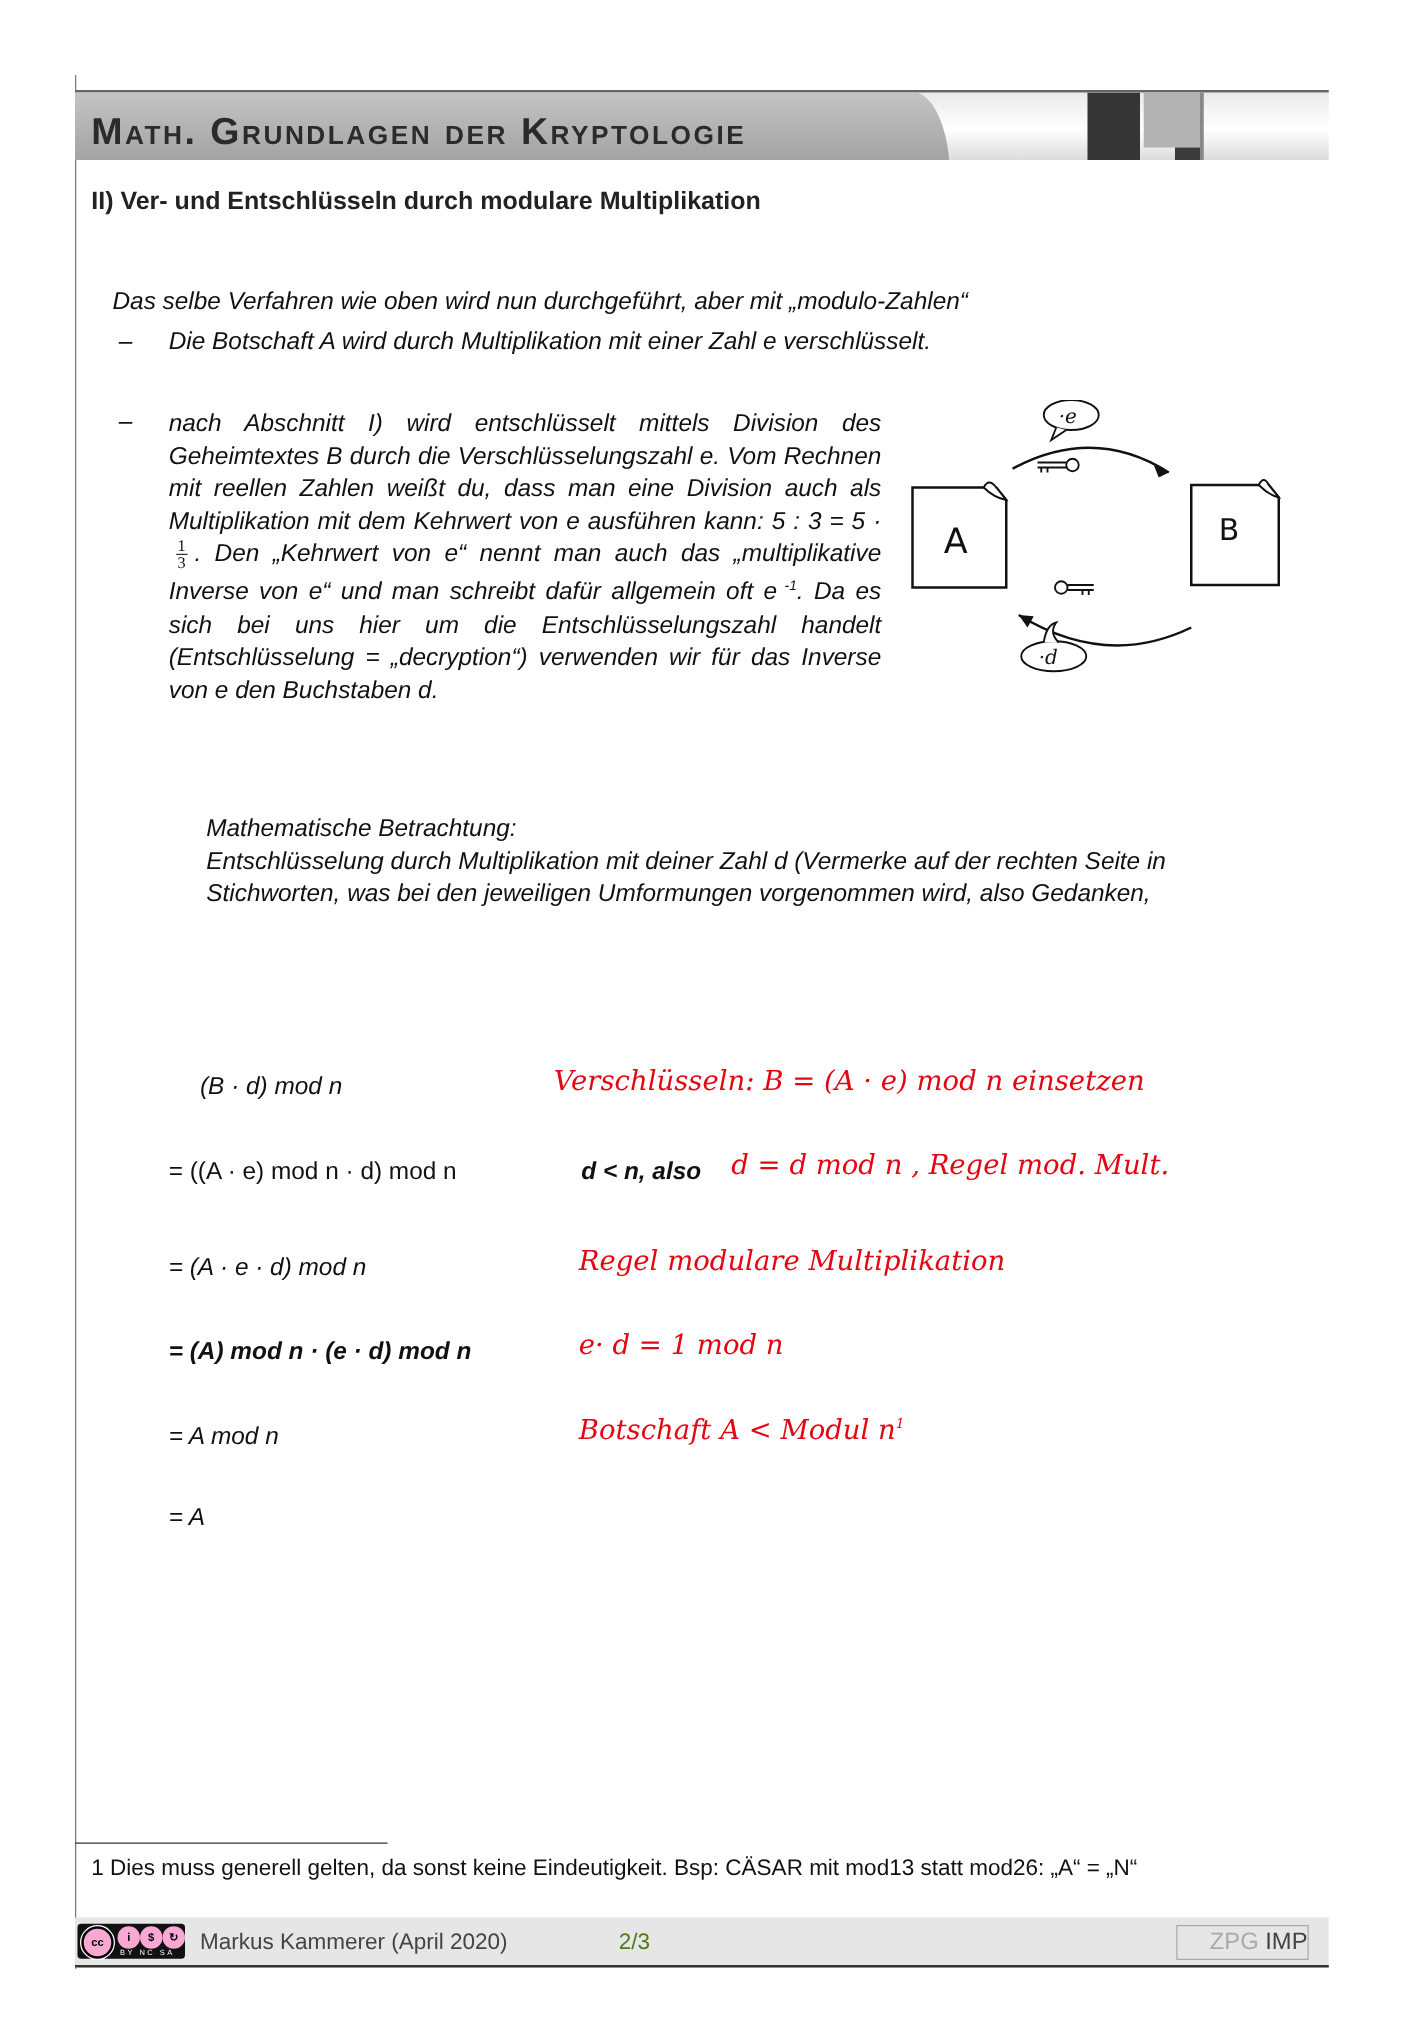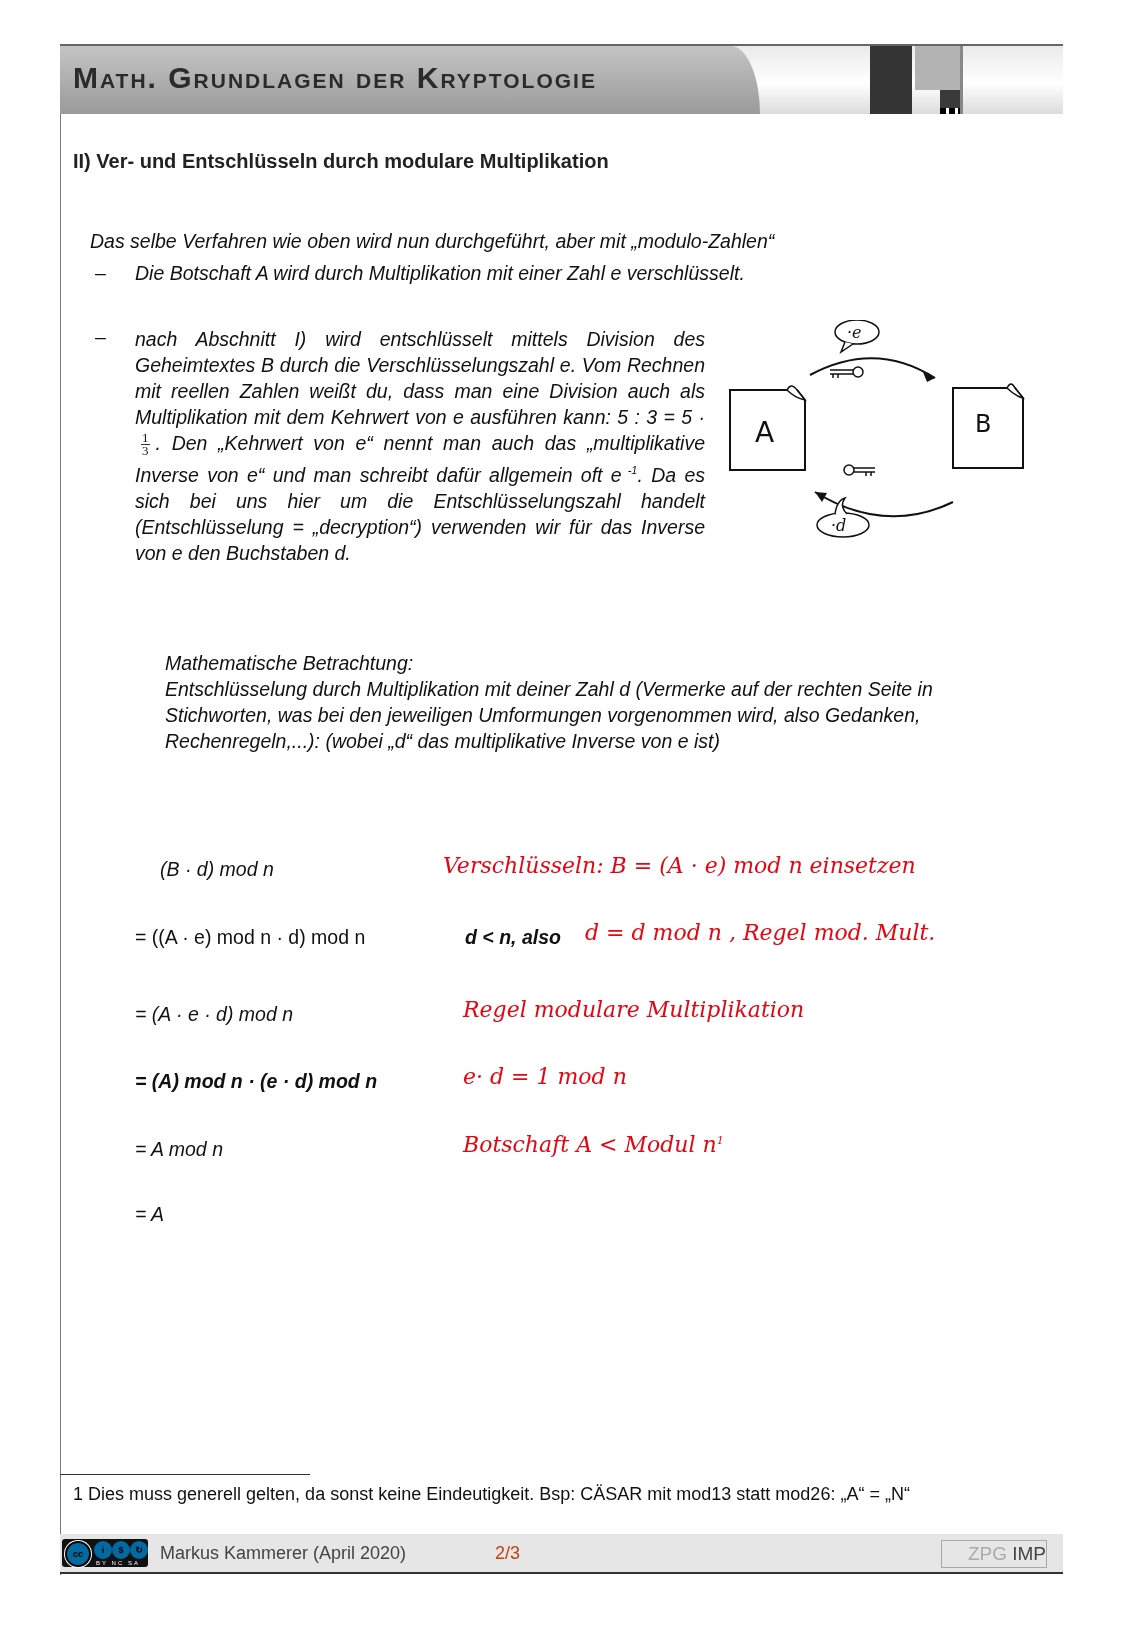--- a/index.html
+++ b/index.html
@@ -1,21 +1,21 @@
 <!DOCTYPE html>
 <html><head>
 <meta charset="utf-8">
 <style>
   html, body { margin: 0; padding: 0; background: #ffffff; }
   body { width: 1125px; height: 1635px; position: relative; overflow: hidden;
          font-family: "Liberation Sans", sans-serif; color: #111; }
   .page-frame { position: absolute; left: 60px; top: 60px; width: 1003px; height: 1515px;
                 border-left: 1px solid #777; }
   
-  .header { position: absolute; left: 60px; top: 44px; width: 1003px; height: 70px;
+  .header { position: absolute; left: 60px; top: 72px; width: 1003px; height: 56px;
             border-top: 2px solid #666; box-sizing: border-box; overflow: hidden;
             background: linear-gradient(#eaeaea, #ffffff 55%, #dcdcdc); }
   .header-band { position: absolute; left: 0; top: 0; width: 700px; height: 68px;
                  background: linear-gradient(#c4c4c4, #9a9a9a);
                  border-top-right-radius: 60px 140px; border-bottom-right-radius: 0; }
   .header-title { position: absolute; left: 13px; top: 15px; font-size: 30px; font-weight: bold;
                   letter-spacing: 2px; color: #2b2b2b; font-variant: small-caps; white-space: nowrap; }
   .blk-dark { position: absolute; left: 810px; top: 0; width: 42px; height: 68px; background: #353535; }
   .blk-gray { position: absolute; left: 855px; top: 0; width: 45px; height: 44px; background: #b3b3b3; }
   .blk-small { position: absolute; left: 880px; top: 44px; width: 20px; height: 24px; background: #3a3a3a; }
@@ -51,25 +51,25 @@
   .note-black { font-family: "Liberation Sans", sans-serif; color: #111; font-size: 19.5px; font-style: italic; }
 
   .fn-rule { position: absolute; left: 60px; top: 1474px; width: 250px; border-top: 1px solid #333; }
   .footnote { position: absolute; left: 73px; top: 1484px; font-size: 18px; color: #111; white-space: nowrap; }
 
   .footer { position: absolute; left: 60px; top: 1534px; width: 1003px; height: 40px;
             background: #e6e6e6; border-bottom: 2px solid #333; box-sizing: border-box; }
   .cc { position: absolute; left: 2px; top: 5px; width: 86px; height: 28px; background: #111;
         border-radius: 3px; color: #fff; font-size: 9px; }
   .cc .circ { position: absolute; top: 2px; width: 18px; height: 18px; border-radius: 50%;
-              background: #0369a1; color: #000; font-size: 9px; font-weight: bold; text-align: center; line-height: 18px; }
+              background: #f9a8d4; color: #000; font-size: 9px; font-weight: bold; text-align: center; line-height: 18px; }
   .cc .big { left: 3px; width: 22px; height: 22px; line-height: 22px; border: 2px solid #000; box-shadow: 0 0 0 1px #fff; }
   .cc .lbl { position: absolute; bottom: 1px; left: 34px; font-size: 6px; letter-spacing: 2px; }
   .author { position: absolute; left: 100px; top: 9px; font-size: 18px; color: #444; }
-  .pageno { position: absolute; left: 435px; top: 9px; font-size: 18px; color: #c2410c; }
+  .pageno { position: absolute; left: 435px; top: 9px; font-size: 18px; color: #4d7c0f; }
   .zpg { position: absolute; left: 853px; top: 6px; width: 106px; height: 28px; border: 1px solid #aaa;
          box-sizing: border-box; font-size: 19px; text-align: right; line-height: 26px; margin-left: 28px; }
   .zpg .z { color: #aaa; }
   .zpg .i { color: #444; }
 </style>
 </head>
 <body>
 
 <div class="page-frame"></div>
 
@@ -124,21 +124,20 @@
     <text x="250" y="112" font-family="DejaVu Sans, sans-serif" font-size="24" fill="#111">B</text>
     <text x="122" y="18" font-family="DejaVu Serif, serif" font-size="16" font-style="italic" fill="#111">·e</text>
     <text x="106" y="211" font-family="DejaVu Serif, serif" font-size="16" font-style="italic" fill="#111">·d</text>
   </svg>
 </div>
 
 <div class="it math-block">
   <div>Mathematische Betrachtung:</div>
   <div>Entschlüsselung durch Multiplikation mit deiner Zahl d (Vermerke  auf der rechten Seite in</div>
   <div>Stichworten, was bei den jeweiligen Umformungen vorgenommen wird, also Gedanken,</div>
-  <div>Rechenregeln,...):                          (wobei „d“ das multiplikative Inverse von e ist)</div>
 </div>
 
 <div class="deriv-left it" style="left:160px; top:858px;">(B · d) mod n</div>
 <div class="deriv-note" style="left:443px; top:853px;">Verschlüsseln: B = (A · e)  mod n einsetzen</div>
 
 <div class="deriv-left" style="left:135px; top:926px;">= ((A · e) mod n · d) mod n</div>
 <div class="note-black" style="position:absolute; left:465px; top:926px;font-weight:bold;">d &lt; n, also</div>
 <div class="deriv-note" style="left:585px; top:920px;">d = d mod n ,   Regel mod. Mult.</div>
 
 <div class="deriv-left it" style="left:135px; top:1003px;">= (A · e · d) mod n</div>

